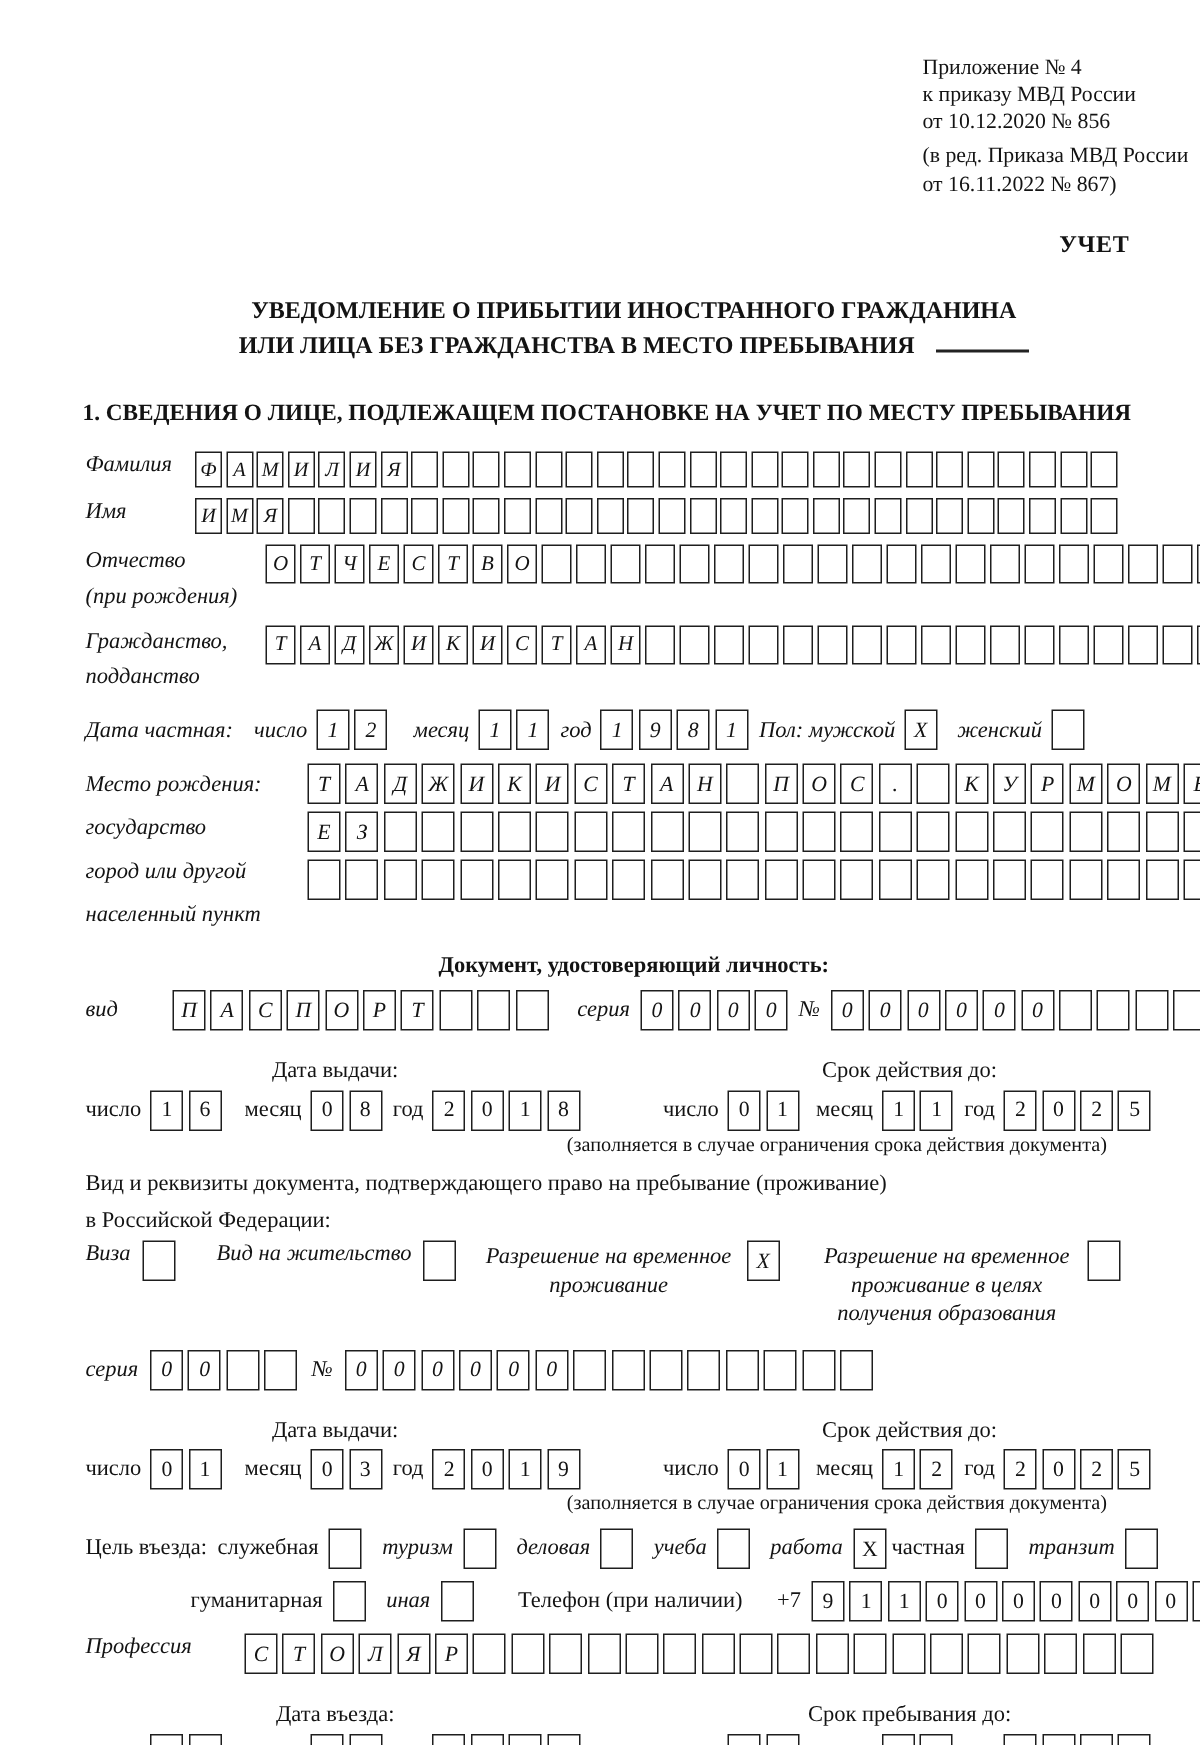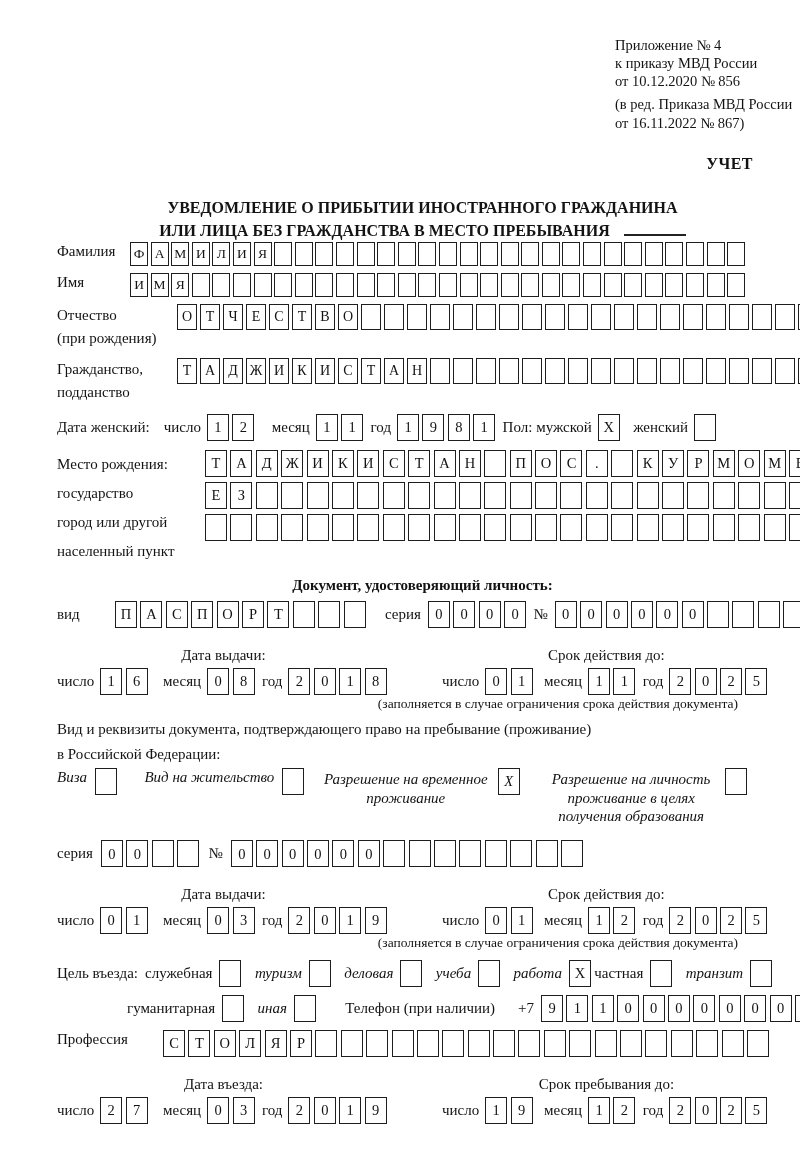--- a/index.html
+++ b/index.html
@@ -13,21 +13,21 @@
   
   .appendix { margin-left:558px; width:200px; font-size:14.5px; }
   .appendix div { white-space:nowrap; }
   .appendix .gap { margin-top:5px; }
   .forma { text-align:right; padding-right:35px; font-weight:bold; font-size:16px; margin-top:22px; letter-spacing:.5px; }
   
   .title { text-align:center; font-weight:bold; font-size:16px; margin-top:22px; line-height:1.45; }
   .blank-line { display:inline-block; width:62px; border-bottom:2px solid #222; height:14px; margin-left:14px; }
   .sec-head { font-weight:bold; font-size:15.5px; margin:24px 0 16px -2px; }
   
-  .row { display:flex; align-items:flex-start; margin-bottom:7px; }
+  .row { display:flex; align-items:flex-start; margin-bottom:7px;font-style:italic; }
   .lbl { flex:0 0 auto; }
   .lbl2 { line-height:1.55; }
   
   .boxes { display:flex; flex:0 0 auto; }
   .cell {
     display:inline-flex; align-items:center; justify-content:center;
     width:16px; height:22px; border:1.6px solid #1e1e1e; margin-right:2.6px;
     font-size:13.5px; flex:0 0 auto; background:#fff;
   }
   .lg .cell { width:20px; height:25px; font-size:14.5px; margin-right:3.4px; }
@@ -67,20 +67,21 @@
     <div class="gap">(в ред. Приказа МВД России</div>
     <div>от 16.11.2022 № 867)</div>
   </div>
   <div class="forma">УЧЕТ</div>
 
   <div class="title">
     <span>УВЕДОМЛЕНИЕ О ПРИБЫТИИ ИНОСТРАННОГО ГРАЖДАНИНА</span><br>
     <span>ИЛИ ЛИЦА БЕЗ ГРАЖДАНСТВА В МЕСТО ПРЕБЫВАНИЯ</span><span class="blank-line"></span>
   </div>
 
+  <div class="sec-head">1. СВЕДЕНИЯ О ЛИЦЕ, ПОДЛЕЖАЩЕМ ПОСТАНОВКЕ НА УЧЕТ ПО МЕСТУ ПРЕБЫВАНИЯ</div>
 
   <div class="row">
     <span class="lbl" style="width:73px">Фамилия</span>
     <span class="boxes">
         <span class="cell">Ф</span>
         <span class="cell">А</span>
         <span class="cell">М</span>
         <span class="cell">И</span>
         <span class="cell">Л</span>
         <span class="cell">И</span>
@@ -215,21 +216,21 @@
         <span class="cell"></span>
         <span class="cell"></span>
         <span class="cell"></span>
         <span class="cell"></span>
         <span class="cell"></span>
         <span class="cell"></span>
       </span>
   </div>
 
   <div class="row" style="align-items:center; margin-top:10px">
-    <span class="lbl" style="margin-right:14px">Дата женский:</span>
+    <span class="lbl" style="margin-right:14px">Дата частная:</span>
     <span class="inline-lbl" style="margin-top:0">число</span>
     <span class="boxes lg">
         <span class="cell">1</span>
         <span class="cell">2</span>
       </span>
     <span class="inline-lbl after-gap" style="margin-top:0">месяц</span>
     <span class="boxes lg">
         <span class="cell">1</span>
         <span class="cell">1</span>
       </span>
@@ -440,21 +441,21 @@
           <span class="cell"></span>
         </span>
     </span>
     <span class="opt" style="margin-left:14px">
       <span class="ol c w160">Разрешение на временное проживание</span>
       <span class="boxes lg">
           <span class="cell">X</span>
         </span>
     </span>
     <span class="opt" style="margin-left:22px">
-      <span class="ol c w170">Разрешение на личность проживание в целях получения образования</span>
+      <span class="ol c w170">Разрешение на временное проживание в целях получения образования</span>
       <span class="boxes lg">
           <span class="cell"></span>
         </span>
     </span>
   </div>
 
   <div class="row" style="align-items:center; margin-top:14px">
     <span class="inline-lbl" style="margin:0 8px 0 0">серия</span>
     <span class="boxes lg">
         <span class="cell">0</span>

